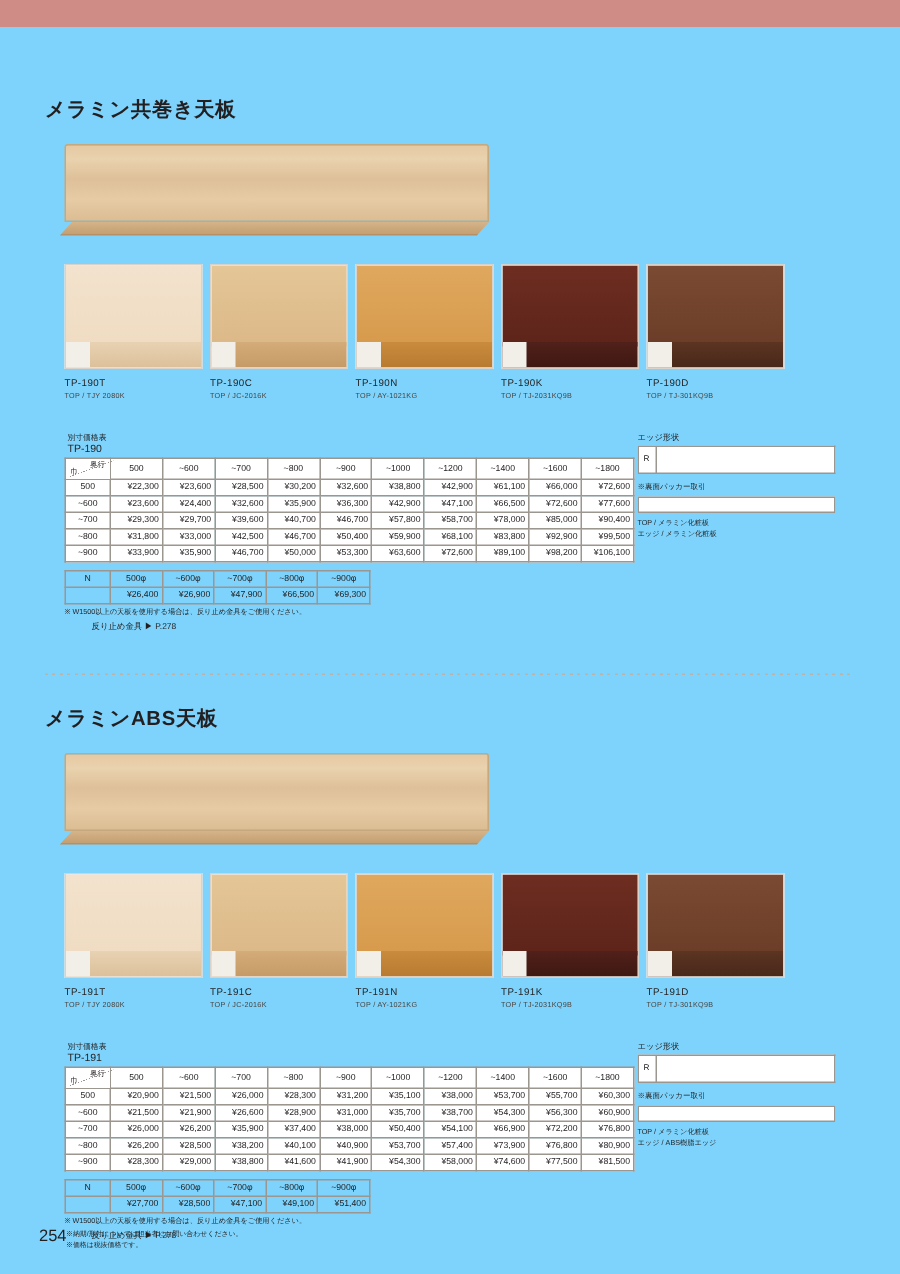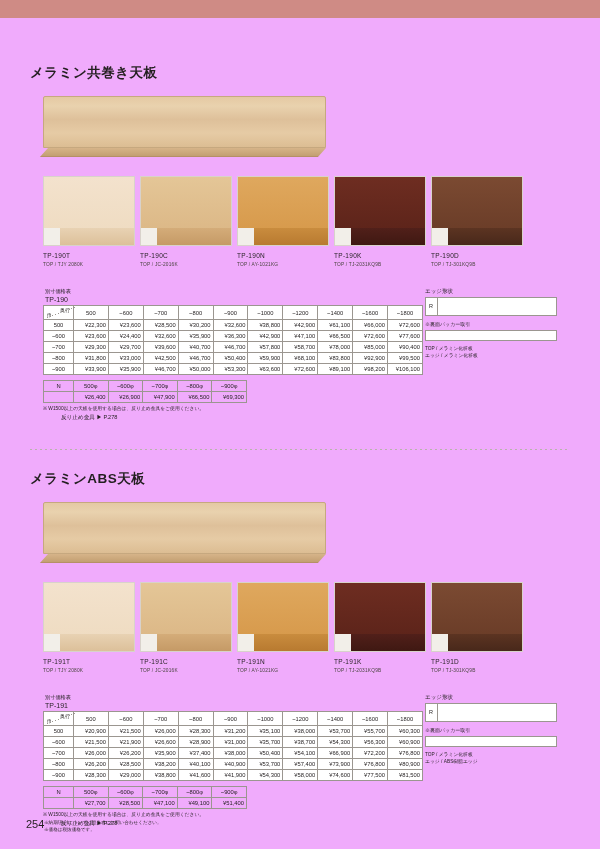--- a/index.html
+++ b/index.html
@@ -6,21 +6,21 @@
   html, body { margin:0; padding:0; }
   body {
     width:600px; height:849px;
     font-family:"Liberation Sans", sans-serif;
     background:#ffffff;
     color:#231f20;
     position:relative;
     overflow:hidden;
   }
   .top-band { position:absolute; left:0; top:0; width:600px; height:18px; background:#cf8b85; }
-  .page { position:absolute; left:0; top:18px; width:600px; height:831px; background:#f0abfc; }
+  .page { position:absolute; left:0; top:18px; width:600px; height:831px; background:#7dd3fc; }
 
   .section { position:absolute; left:0; width:600px; }
   .sec1 { top:46px; }
   .sec2 { top:452px; }
 
   h2.sec-title {
     position:absolute; left:30px; top:0;
     margin:0; font-size:13.5px; font-weight:bold; letter-spacing:0.5px;
     color:#231f20;
   }

